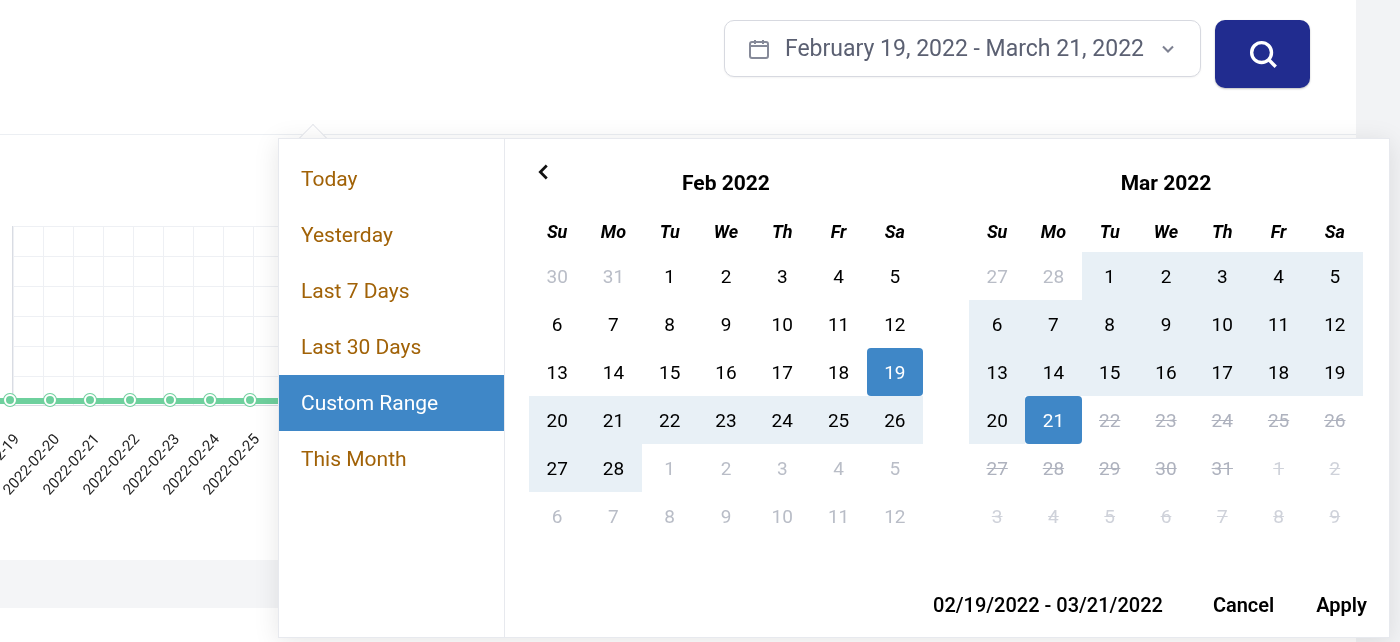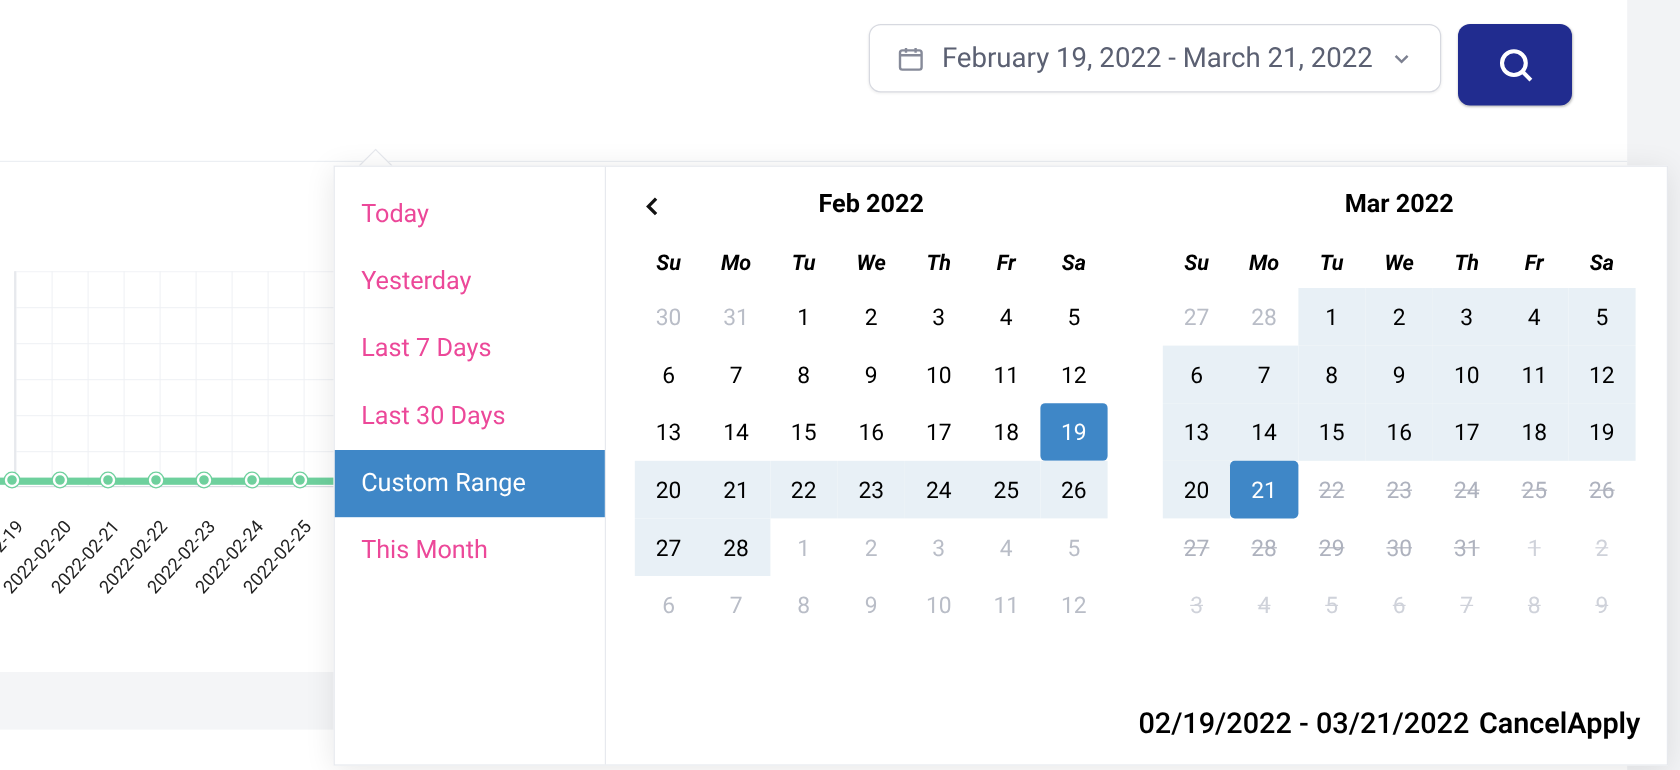--- a/index.html
+++ b/index.html
@@ -106,34 +106,34 @@
     border-left:1px solid #e7e9ee; border-top:1px solid #e7e9ee;
     transform:rotate(45deg);
   }
 
   .presets {
     width:252px; border-right:1px solid #e7e9ee;
     padding-top:12px;
     font-size:21px;
   }
   .preset-item {
-    padding:16px 22px; color:#ec4899;
+    padding:16px 22px; color:#a16207;
   }
   .preset-item.active {
     background:#3f87c7; color:#fff;
   }
 
   .calendars {
     flex:1; padding:20px 26px 10px 24px; position:relative;
   }
   .prev-btn { position:absolute; left:28px; top:22px; }
   .prev-btn svg{display:block;}
   .cal-row { display:flex; gap:46px; }
 
-  .calendar { width:394px; }
+  .calendar { width:394px;margin-top:12px; }
   .cal-title { text-align:center; font-weight:700; font-size:21px; margin-bottom:18px; }
   .dow { display:grid; grid-template-columns:repeat(7,1fr);font-style:italic; }
   .dow span { text-align:center; font-weight:700; font-size:18px; padding:8px 0 10px; }
   .days { display:grid; grid-template-columns:repeat(7,1fr); }
   .day {
     height:48px;
     display:flex; align-items:center; justify-content:center;
     font-size:19px;
     position:relative;
   }
@@ -141,22 +141,23 @@
   .day.in-range { background:#e8f0f6; }
   .day.start, .day.end {
     background:#3f87c7; color:#fff; border-radius:4px;
   }
   .day.disabled { color:#aeb2be; text-decoration:line-through; }
   .day.disabled.muted { color:#cfd2da; }
 
   .footer {
     position:absolute; left:0; right:0; bottom:0;
     display:flex; align-items:center; justify-content:flex-end;
+    gap:42px;
     padding:20px 22px 20px 22px;
-    font-size:24px;
+    font-size:20px;
     font-weight:600;
   }
   .footer .range-str { font-weight:500; margin-right:8px; }
 </style>
 </head>
 <body>
 
 <div class="grey-strip"></div>
 
 <div class="topbar">

